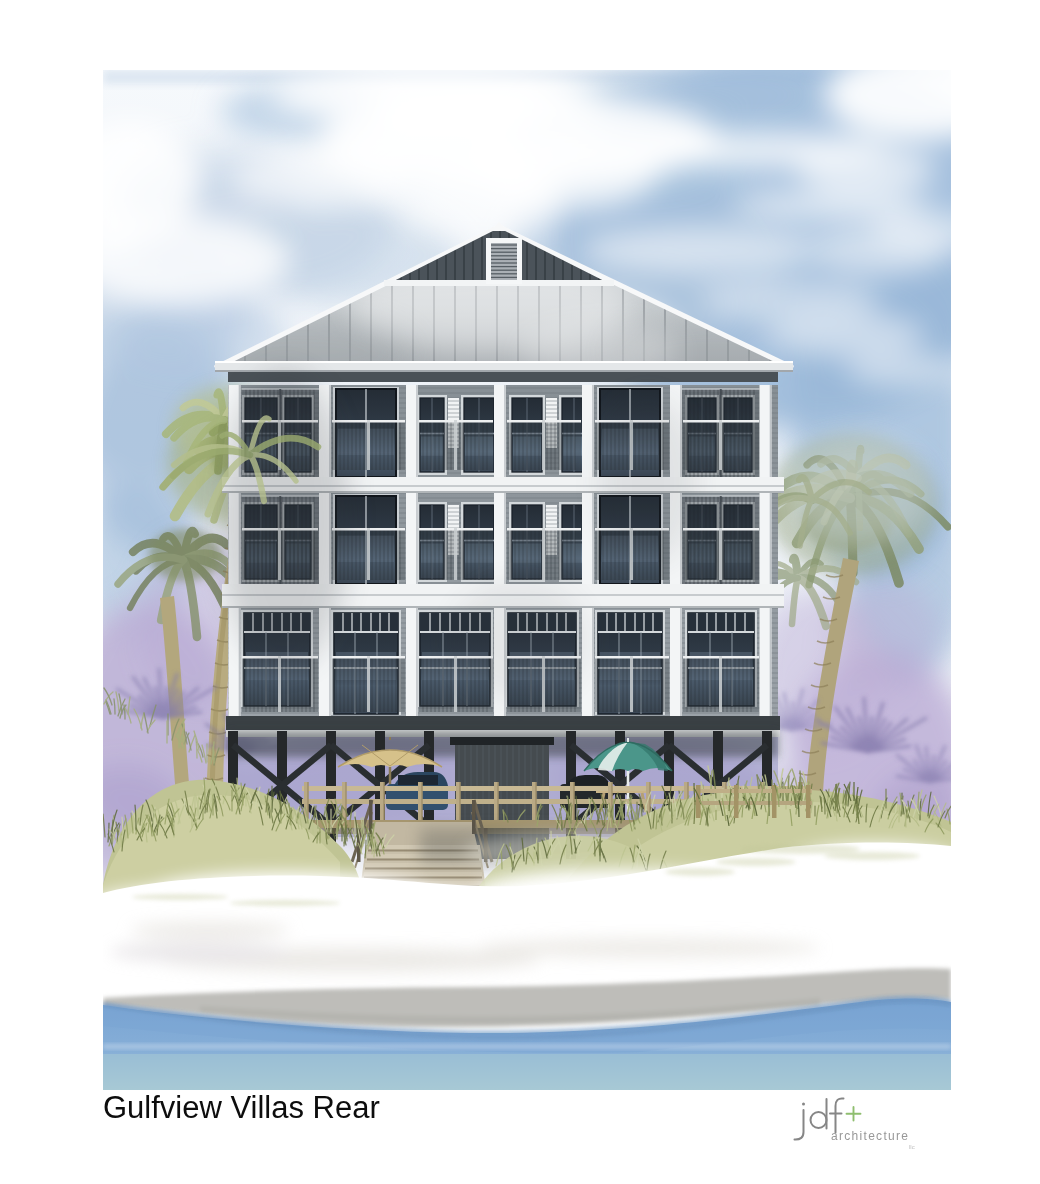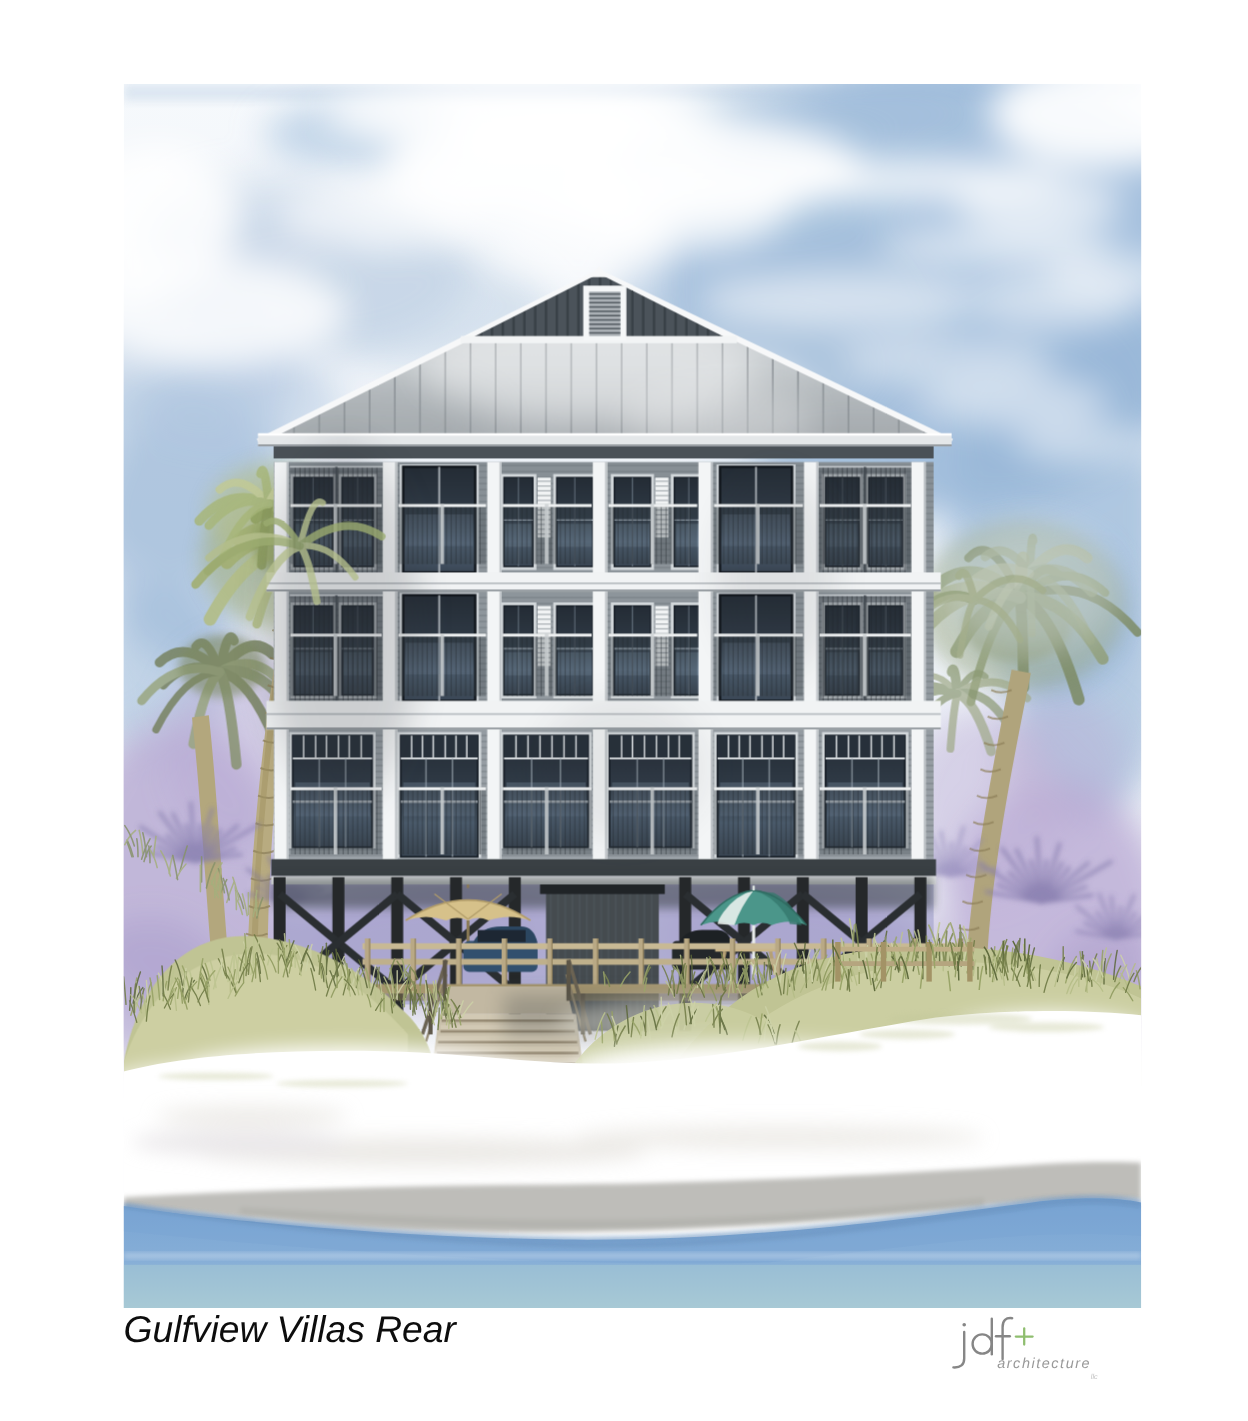--- a/index.html
+++ b/index.html
@@ -1,15 +1,15 @@
 <!DOCTYPE html>
 <html><head><meta charset="utf-8">
 <style>
 html,body{margin:0;padding:0;background:#ffffff;}
-#page{width:1040px;height:1184px;position:relative;overflow:hidden;background:#ffffff;font-style:italic;}
+#page{width:1040px;height:1184px;position:relative;overflow:hidden;background:#ffffff;}
 </style></head>
 <body>
 <div id="page">
 <svg width="1040" height="1184" viewBox="0 0 1040 1184">
 <defs>
 <linearGradient id="skyg" x1="0" y1="0" x2="0" y2="1">
  <stop offset="0" stop-color="#f6f9fc"></stop>
           <stop offset="0.35" stop-color="#edf2f8"></stop>
  <stop offset="0.75" stop-color="#f0f3f7"></stop>
           <stop offset="1" stop-color="#f4f5f7"></stop>

